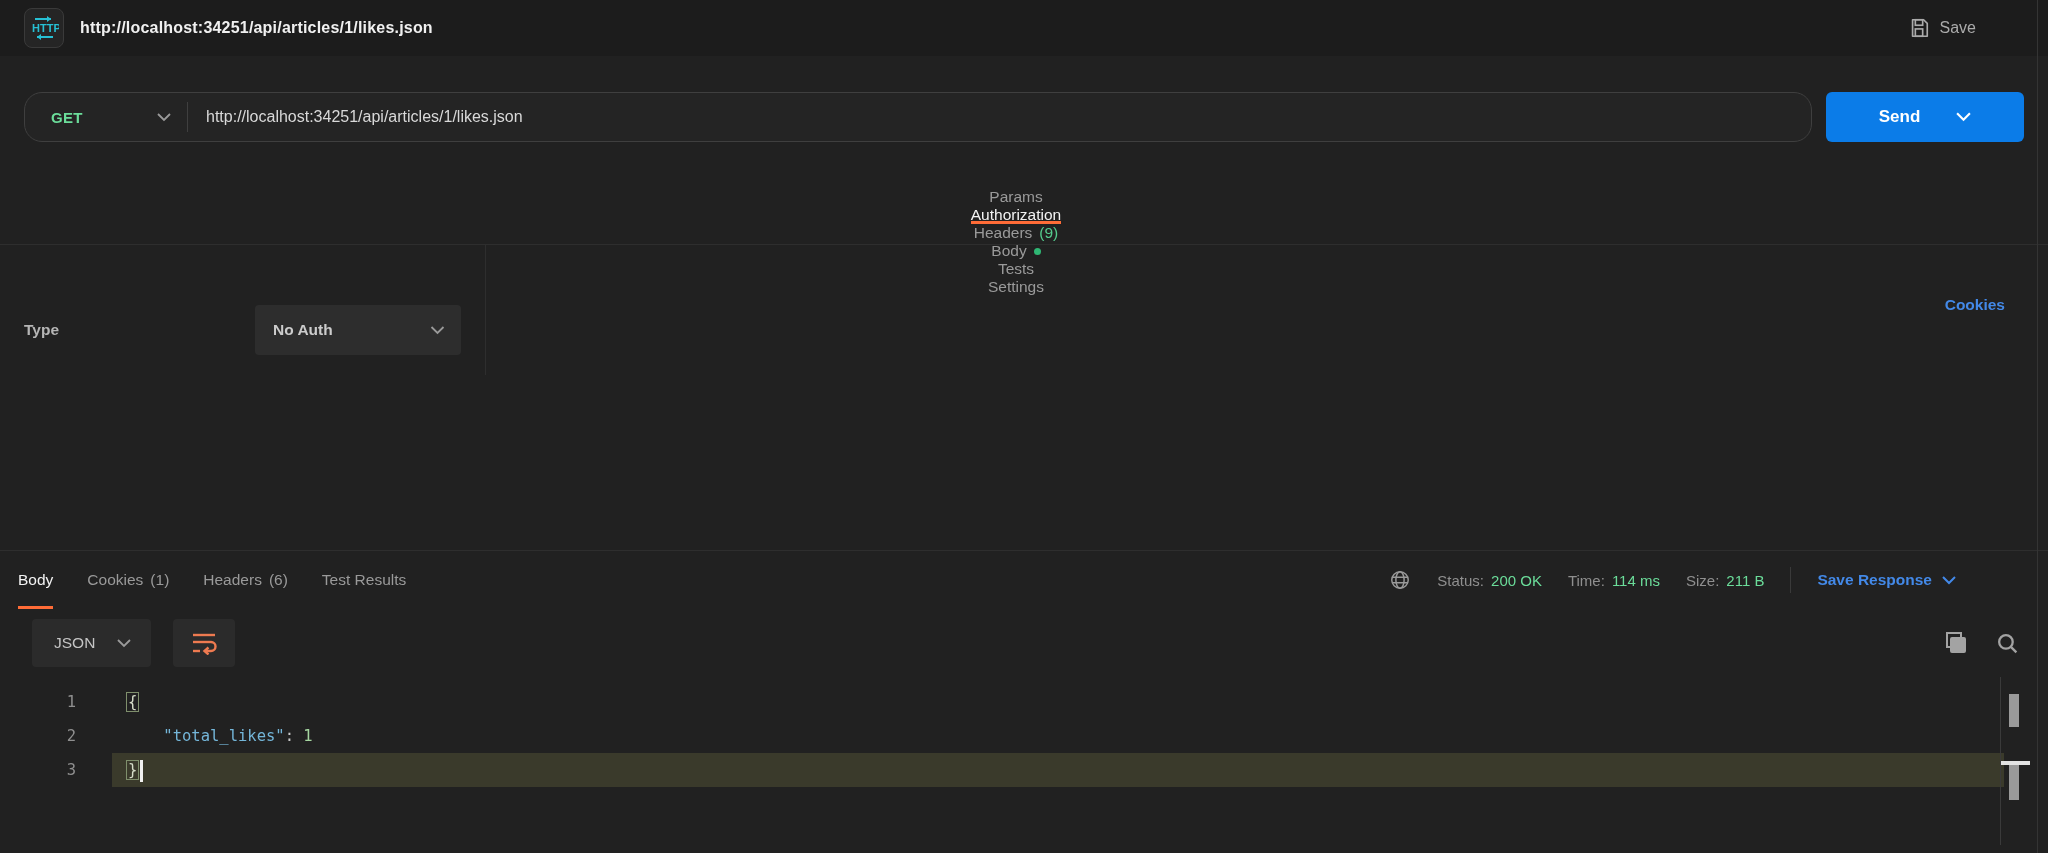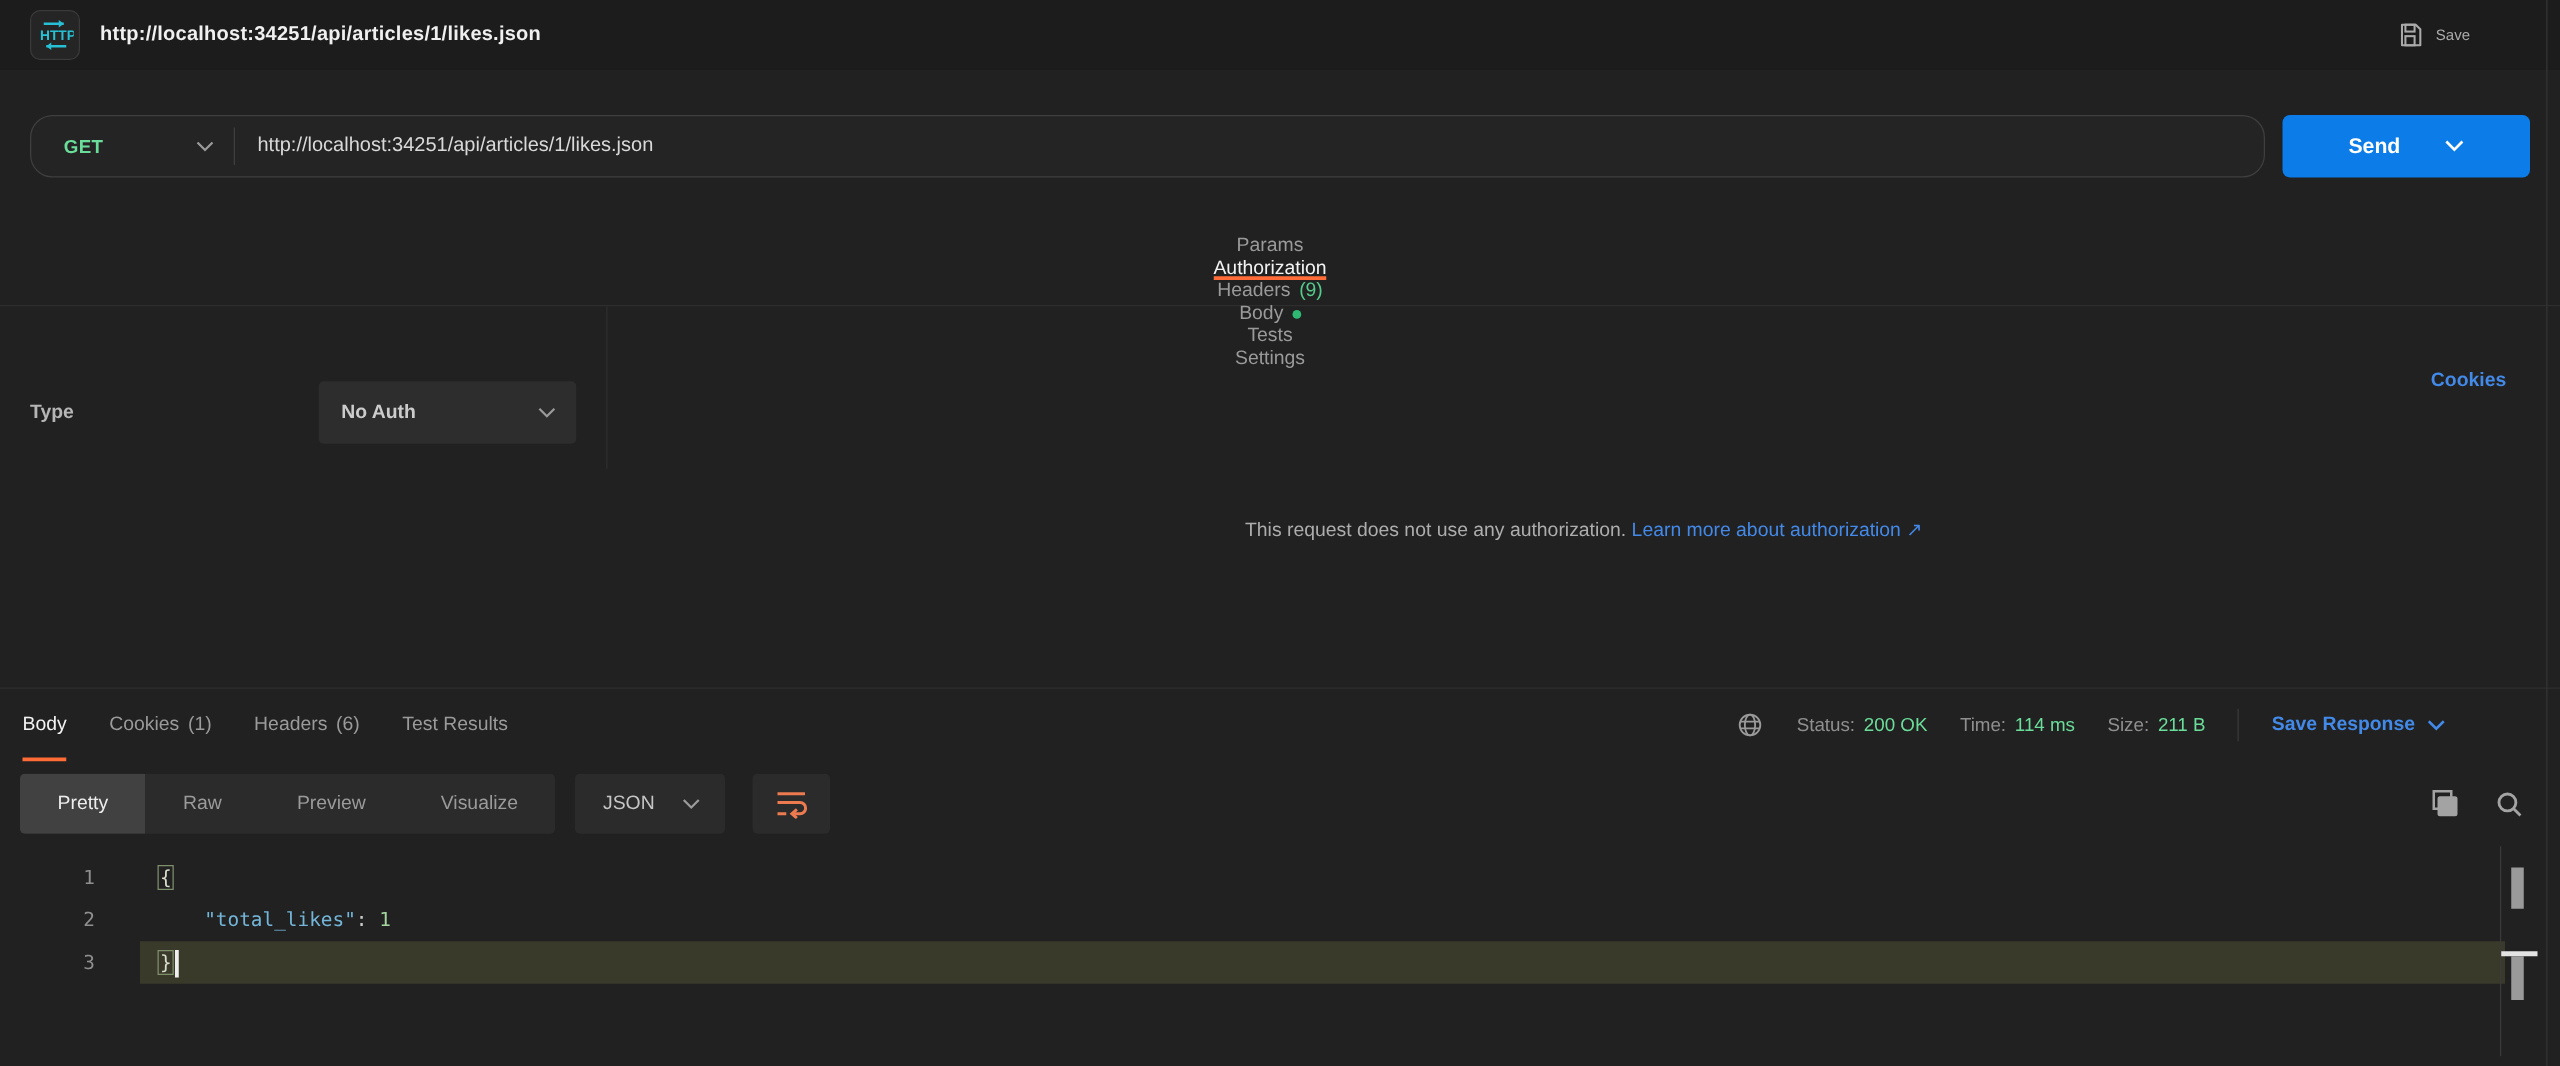--- a/index.html
+++ b/index.html
@@ -5,21 +5,21 @@
   * { margin:0; padding:0; box-sizing:border-box; }
   html,body { width:2048px; height:853px; background:#212121; overflow:hidden;
     font-family:"Liberation Sans", sans-serif; color:#c9c9c9; }
 
   
   .topbar { height:56px; background:#1c1c1c; display:flex; align-items:center; padding:0 24px; }
   .http-tile { width:40px; height:40px; border:1px solid #3a3a3a; background:#252525;
     border-radius:8px; display:flex; align-items:center; justify-content:center; flex:none; }
   .req-title { margin-left:16px; font-size:16px; font-weight:bold; color:#f0f0f0; letter-spacing:.2px; }
   .topbar-right { margin-left:auto; display:flex; align-items:center; padding-right:48px; }
-  .save-btn { display:flex; align-items:center; gap:10px; color:#ababab; font-size:12px; cursor:pointer; }
+  .save-btn { display:flex; align-items:center; gap:10px; color:#ababab; font-size:16px; cursor:pointer; }
 
   
   .req-row { display:flex; align-items:center; padding:36px 24px 0 24px; gap:14px; }
   .url-box { flex:1; height:50px; border:1px solid #3f3f3f; background:#242424; border-radius:18px;
     display:flex; align-items:center; }
   .method-select { width:162px; height:100%; display:flex; align-items:center; padding:0 16px 0 26px;
     cursor:pointer; }
   .method-label { color:#6bdd9a; font-weight:bold; font-size:15px; letter-spacing:.3px; }
   .method-chevron { margin-left:auto; }
   .url-divider { width:1px; height:30px; background:#3f3f3f; }
@@ -171,25 +171,20 @@
 <div class="auth-panel">
   <div class="auth-left">
     <div class="type-label">Type</div>
     <div class="noauth-select">
       <span class="noauth-label">No Auth</span>
       <svg style="margin-left:auto" width="15" height="9" viewBox="0 0 14 9">
         <path d="M1 1 l6 6 l6-6" stroke="#9a9a9a" stroke-width="1.8" fill="none"></path>
       </svg>
     </div>
   </div>
-  <div class="auth-right">
-    <div class="auth-msg">
-      <span>This request does not use any authorization. </span><a><span>Learn more about authorization</span> <span>↗</span></a>
-    </div>
-  </div>
 </div>
 
 <div class="resp-section">
   <div class="resp-tabs">
     <div class="resp-tab active">
       <span>Body</span>
     </div>
     <div class="resp-tab">
       <span>Cookies</span>
       <span class="count">(1)</span>
@@ -226,34 +221,20 @@
       <span class="save-resp">
         <span>Save Response</span>
         <svg width="14" height="9" viewBox="0 0 14 9">
           <path d="M1 1 l6 6 l6-6" stroke="#4389e8" stroke-width="2" fill="none"></path>
         </svg>
       </span>
     </div>
   </div>
 
   <div class="resp-toolbar">
-    <div class="seg-control">
-      <div class="seg active">
-        <span>Pretty</span>
-      </div>
-      <div class="seg">
-        <span>Raw</span>
-      </div>
-      <div class="seg">
-        <span>Preview</span>
-      </div>
-      <div class="seg">
-        <span>Visualize</span>
-      </div>
-    </div>
     <div class="json-select">
       <span class="json-label">JSON</span>
       <svg width="14" height="9" viewBox="0 0 14 9">
         <path d="M1 1 l6 6 l6-6" stroke="#9a9a9a" stroke-width="1.8" fill="none"></path>
       </svg>
     </div>
     <div class="wrap-btn">
       <svg width="26" height="24" viewBox="0 0 26 24">
         <path d="M2 4 h22" stroke="#ee7a50" stroke-width="2.4" fill="none"></path>
         <path d="M2 11 h18" stroke="#ee7a50" stroke-width="2.4" fill="none"></path>

